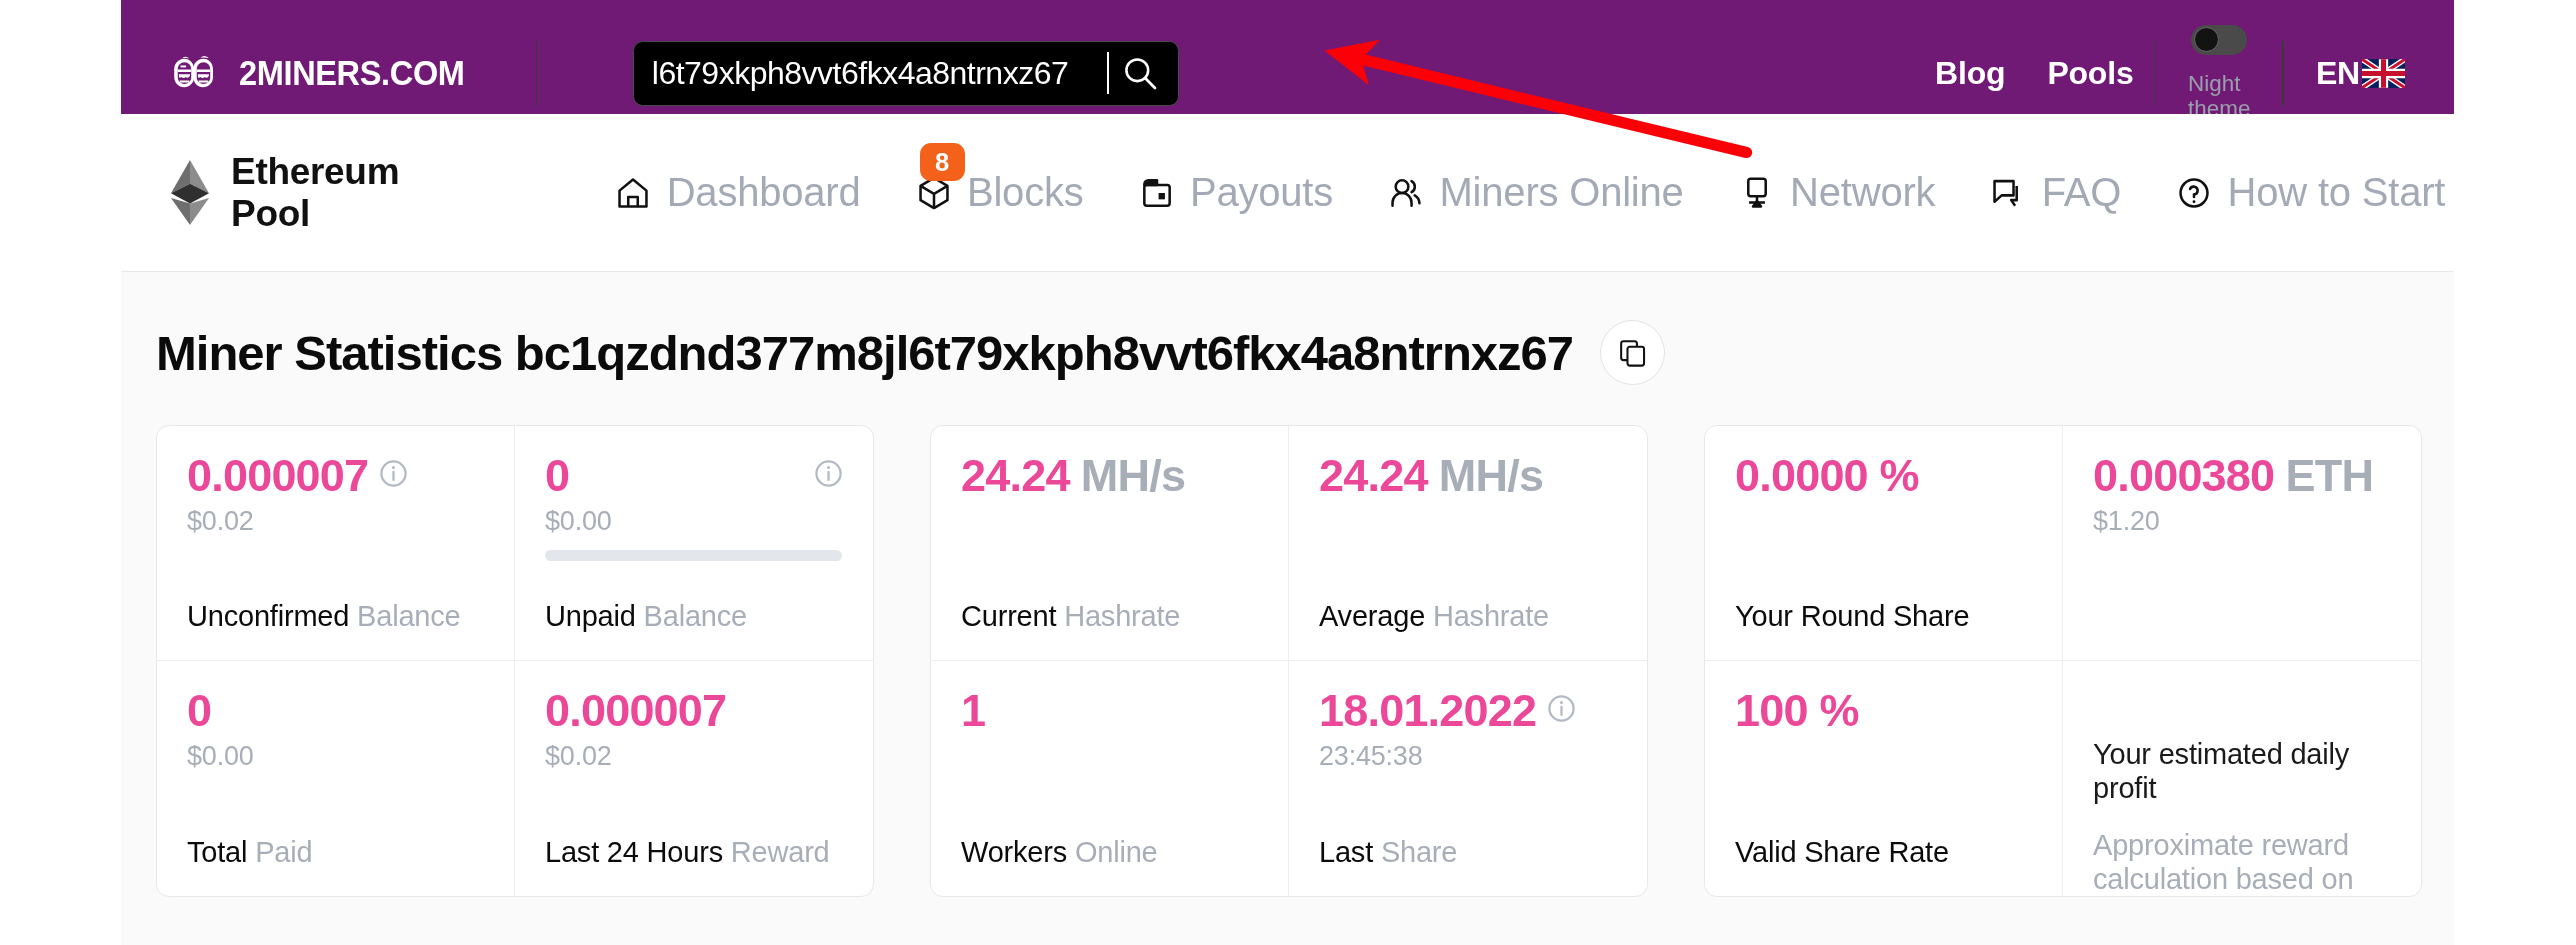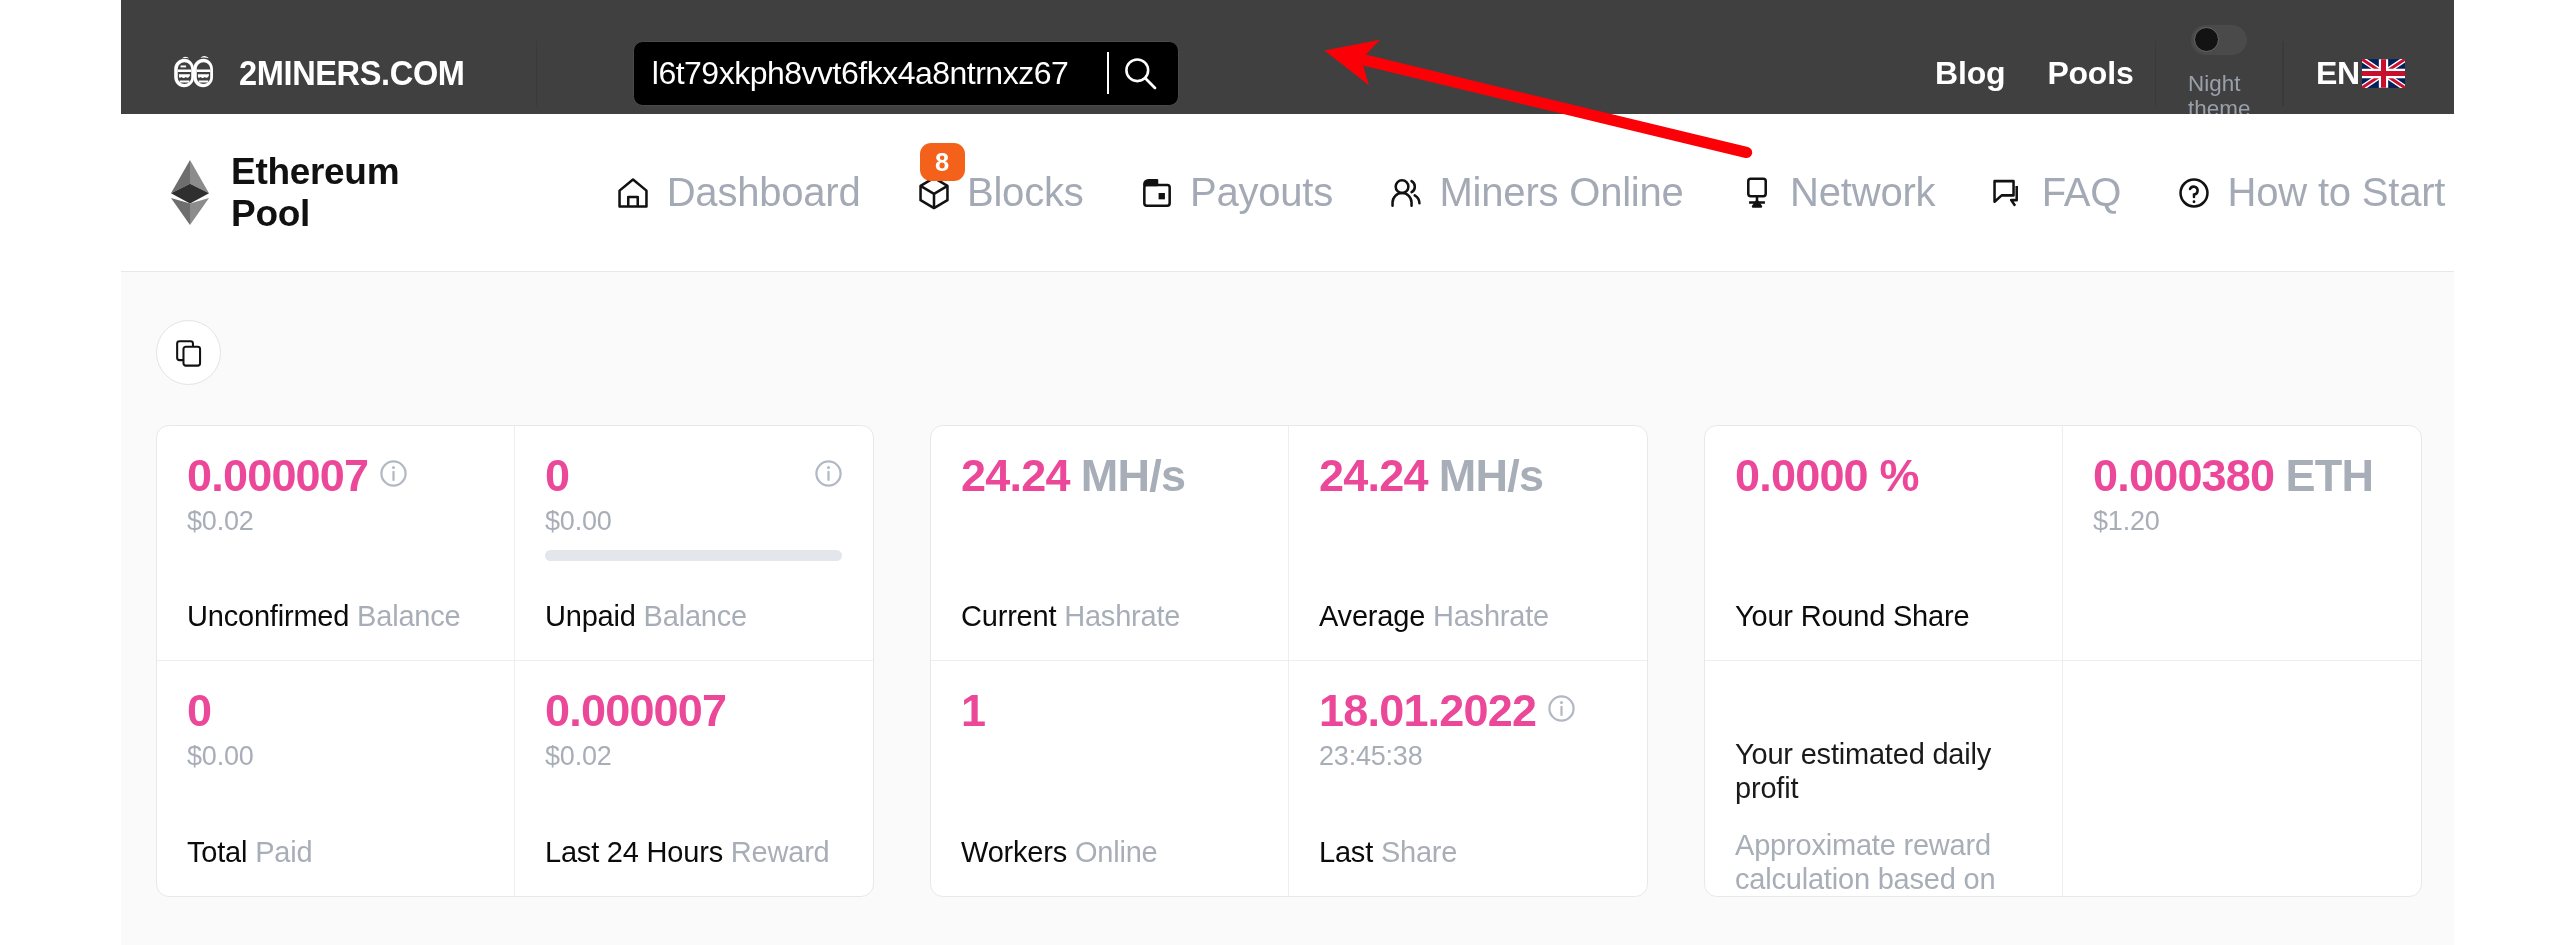--- a/index.html
+++ b/index.html
@@ -7,21 +7,21 @@
     width: 2576px; height: 946px;
     background: #ffffff;
     font-family: "Liberation Sans", sans-serif;
     overflow: hidden;
   }
   .page { position: relative; width: 2576px; height: 946px; background:#fff; }
 
   
   .topbar {
     position: absolute; left: 121px; top: 0; width: 2333px; height: 146px;
-    background: #404040;
+    background: #701a75;
     border-bottom-left-radius: 21px; border-bottom-right-radius: 21px;
     display: flex; align-items: center;
   }
   .brand { display: flex; align-items: center; gap: 21px; padding-left: 49px; }
   .brand-logo { width: 48px; height: 38px; flex: 0 0 auto; }
   .brand-text {
     color: #ffffff; font-size: 35px; font-weight: 700; letter-spacing: -0.4px;
     font-family: "Liberation Sans Narrow", "Liberation Sans", sans-serif;
     transform: scaleX(0.93); transform-origin: left center; white-space: nowrap;
   }
@@ -353,20 +353,21 @@
         </span>
         <span class="nav-label">How to Start</span>
       </div>
 
     </div>
   </div>
 
   <div class="panel">
 
     <div class="page-title">
+      <span class="title-text">Miner Statistics bc1qzdnd377m8jl6t79xkph8vvt6fkx4a8ntrnxz67</span>
       <span class="copy-btn">
         <span class="copy-icon">
           <svg viewBox="0 0 38 38" width="30" height="30" fill="none" stroke="#111" stroke-width="2.6" stroke-linejoin="round">
             <rect x="4" y="4" width="20" height="24" rx="3"></rect>
             <rect x="12" y="11" width="21" height="24" rx="3" fill="#fff"></rect>
           </svg>
         </span>
       </span>
     </div>
 
@@ -496,20 +497,28 @@
         </div>
 
         <div class="cell">
           <div class="val-line">
             <span class="val">0.000380</span>
             <span class="val-unit">ETH</span>
           </div>
           <div class="sub">$1.20</div>
         </div>
 
+        <div class="cell">
+          <div class="val-line">
+            <span class="val">100 %</span>
+          </div>
+          <div class="cap">
+            <b>Valid Share Rate</b>
+          </div>
+        </div>
 
         <div class="cell">
           <div class="note-title">Your estimated daily profit</div>
           <div class="note-body">Approximate reward calculation based on your current hashrate.</div>
         </div>
       </div>
 
     </div>
   </div>
 

